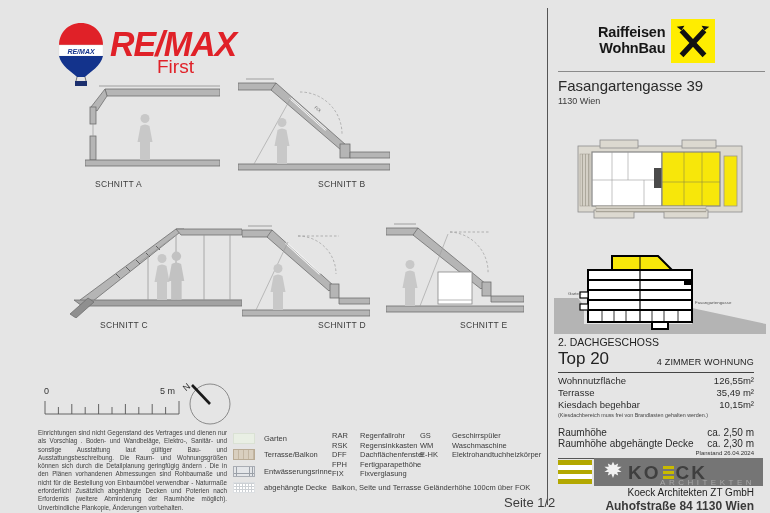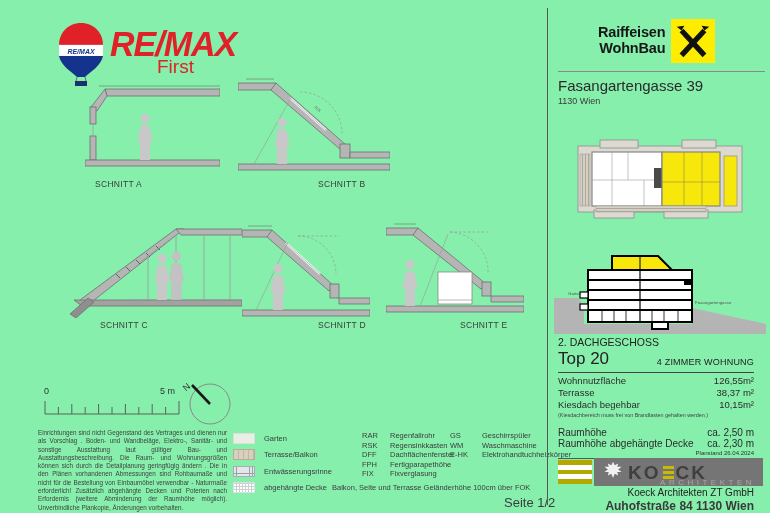--- a/index.html
+++ b/index.html
@@ -1,16 +1,16 @@
 <!DOCTYPE html>
 <html><head>
 <meta charset="utf-8">
 <style>
   html,body{margin:0;padding:0;background:#fff;}
-  .sheet{position:relative;width:770px;height:513px;background:#86efac;overflow:hidden;
+  .sheet{position:relative;width:770px;height:513px;background:#e5e5e5;overflow:hidden;
          font-family:"Liberation Sans",sans-serif;color:#333;}
   .abs{position:absolute;}
 
   
   .remax-word{left:110px;top:24px;font-size:35px;font-weight:bold;font-style:italic;
               color:#e02128;letter-spacing:-1px;transform:scaleX(.97);transform-origin:left;}
   .remax-sub{left:157px;top:56px;font-size:19px;color:#e02128;font-weight:normal;}
 
   
   .schnitt-label{font-size:8.5px;color:#3c3c3c;letter-spacing:.3px;}
@@ -26,21 +26,21 @@
   .sw-garten{background:#e9efe4;border-color:#dae1d4;}
   .sw-terrasse{background:repeating-linear-gradient(90deg,#d9cfbf 0 4px,#c3b6a2 4px 5px);border-color:#b9ab95;}
   .sw-rinne{background:repeating-linear-gradient(0deg,transparent 0 2.4px,#9aa0a8 2.4px 3.1px),
             repeating-linear-gradient(90deg,transparent 0 2.4px,#9aa0a8 2.4px 3.1px),#e4e6e9;border-color:#a9adb4;}
   .sw-decke{background:repeating-linear-gradient(0deg,transparent 0 2.4px,#ccd0d4 2.4px 3px),
             repeating-linear-gradient(90deg,transparent 0 2.4px,#ccd0d4 2.4px 3px),#fff;border-color:#dcdfe2;}
   .leg-label{font-size:7.5px;color:#3c3c3c;}
 
   
   .abbr{font-size:7.5px;color:#3c3c3c;line-height:9.6px;}
-  .abbr-row{display:flex;margin-left:30px;}
+  .abbr-row{display:flex;}
   .abbr-code{width:28px;flex:none;}
   .abbr2 .abbr-code{width:32px;}
   .railing-note{left:332px;top:483px;font-size:7.5px;color:#3c3c3c;}
   .page-num{left:504px;top:495px;font-size:13px;color:#3c3c3c;}
 
   
   .divider-v{left:547px;top:8px;width:1px;height:497px;background:#555;}
   .rwb-logo{left:598px;top:19px;display:flex;align-items:center;}
   .rwb-text{text-align:right;font-weight:bold;font-size:14.5px;line-height:1.08;
             color:#161616;margin-right:6px;letter-spacing:-.2px;}
@@ -360,21 +360,21 @@
     <span class="top-type">4 ZIMMER WOHNUNG</span>
   </div>
 
   <div class="abs area-table">
     <div class="trow">
       <span>Wohnnutzfläche</span>
       <span class="val">126,55m²</span>
     </div>
     <div class="trow">
       <span>Terrasse</span>
-      <span class="val">38,37 m²</span>
+      <span class="val">35,49 m²</span>
     </div>
     <div class="trow">
       <span>Kiesdach begehbar</span>
       <span class="val">10,15m²</span>
     </div>
     <div class="tnote">(Kiesdachbereich muss frei von Brandlasten gehalten werden.)</div>
     <div class="rows2">
       <div class="trow">
         <span>Raumhöhe</span>
         <span class="val">ca. 2,50 m</span>

